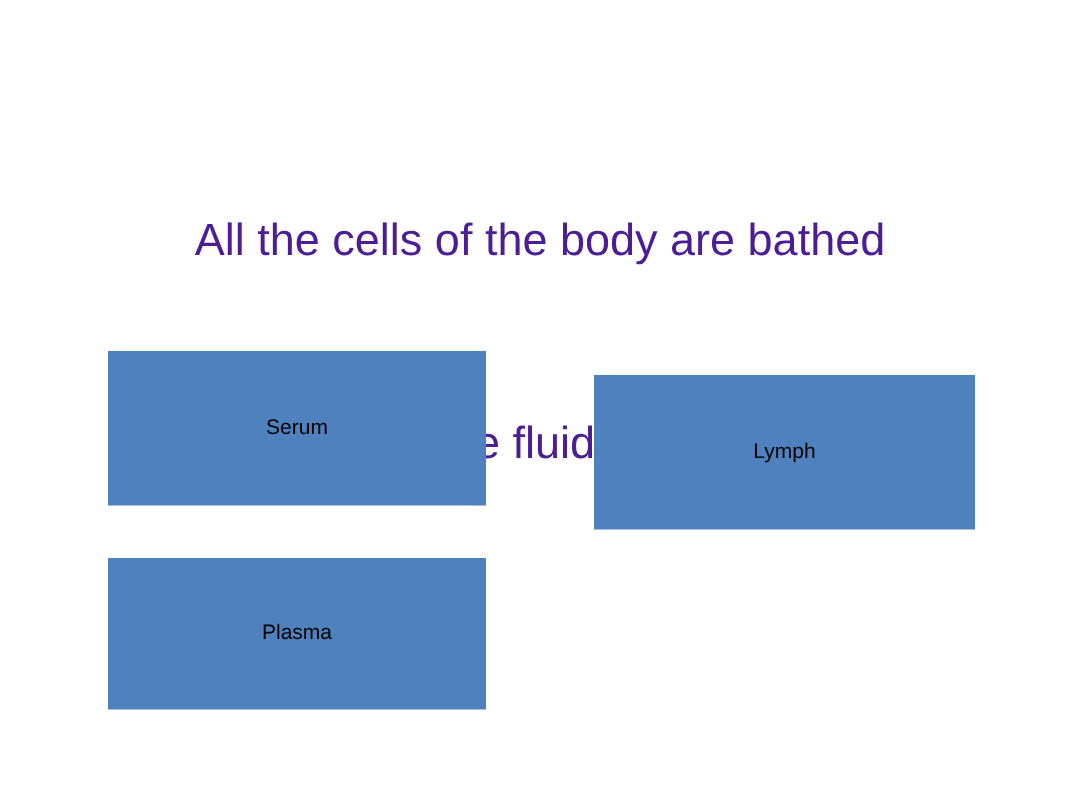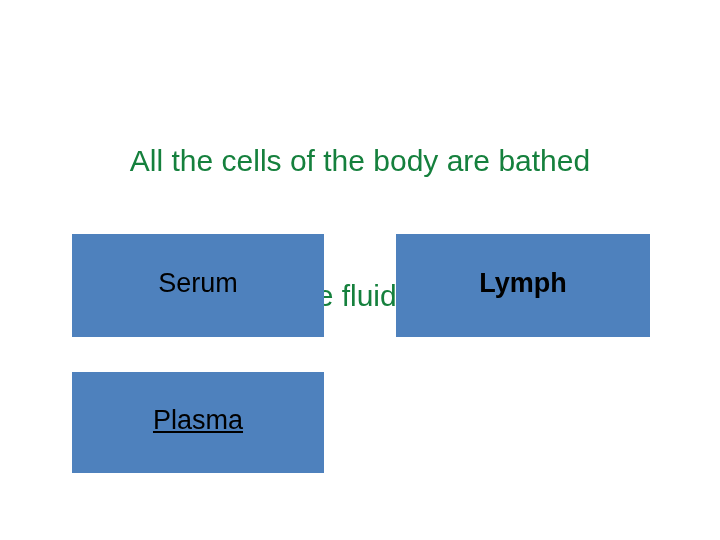--- a/index.html
+++ b/index.html
@@ -21,21 +21,21 @@
     background: #ffffff;
   }
 
   
   .question {
     position: absolute;
     left: 36px;
     top: 48px;
     width: 648px;
     text-align: center;
-    color: #15803d;
+    color: #4c1d95;
     font-size: 30px;
     line-height: 45px;
     font-weight: 400;
     letter-spacing: 0px;
     white-space: pre-wrap;
   }
   .question-line {
     display: block;
   }
 
@@ -44,38 +44,38 @@
     position: absolute;
     left: 72px;
     top: 234px;
     width: 578px;
     height: 239px;
   }
   .option {
     position: absolute;
     background: #4E81BD;
     color: #000000;
-    font-size: 27px;
+    font-size: 14px;
     line-height: 1;
     display: flex;
     align-items: center;
     justify-content: center;
     box-sizing: border-box;
     padding-bottom: 4px;
     user-select: none;
   }
   .option-label {
     display: block;
     text-align: center;
   }
 
   
   .cell-r0c0 { left: 0px;   top: 0px;   width: 252px; height: 103px; }
-  .cell-r0c1 { left: 324px; top: 0px;   width: 254px; height: 103px; font-weight: bold; }
-  .cell-r1c0 { left: 0px;   top: 138px; width: 252px; height: 101px; text-decoration: underline; }
+  .cell-r0c1 { left: 324px; top: 16px;   width: 254px; height: 103px; }
+  .cell-r1c0 { left: 0px;   top: 138px; width: 252px; height: 101px; }
   .cell-r1c1 { left: 324px; top: 138px; width: 254px; height: 101px; }
 </style>
 </head>
 <body>
 
 <div class="slide">
 
   <div class="question">
     <span class="question-line">All the cells of the body are bathed</span>
     <span class="question-line">in a tissue fluid called …</span>

